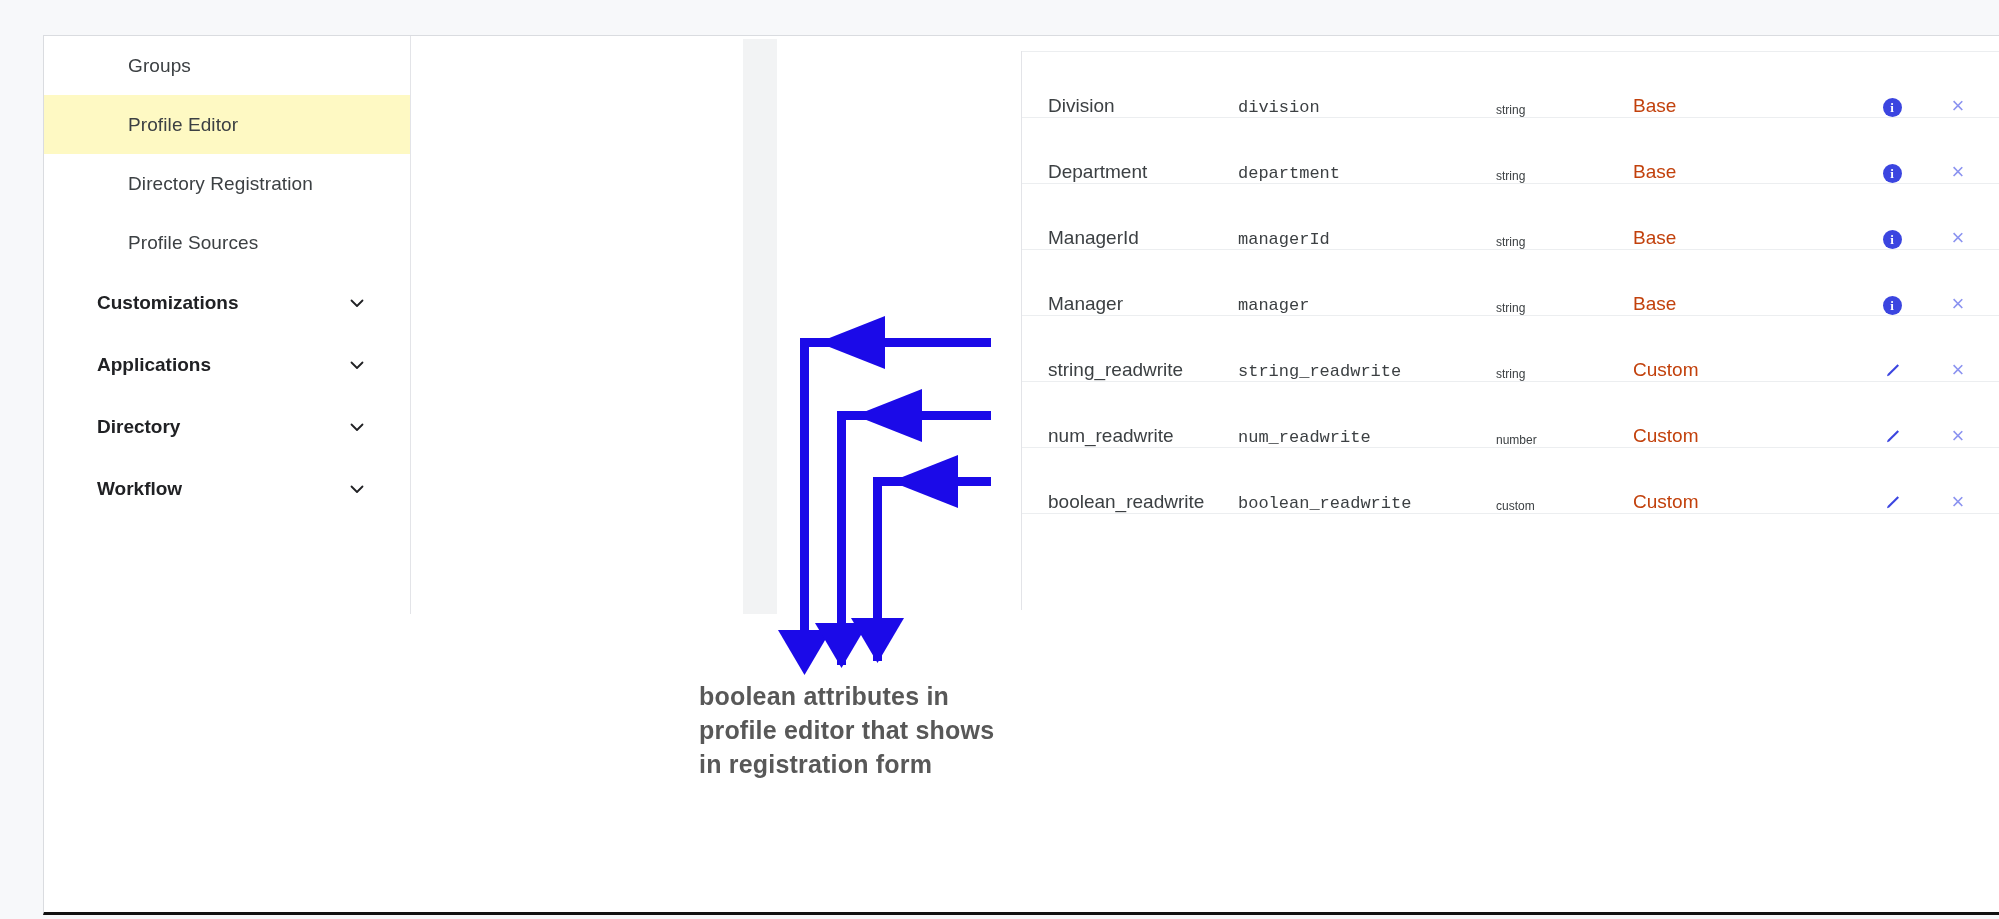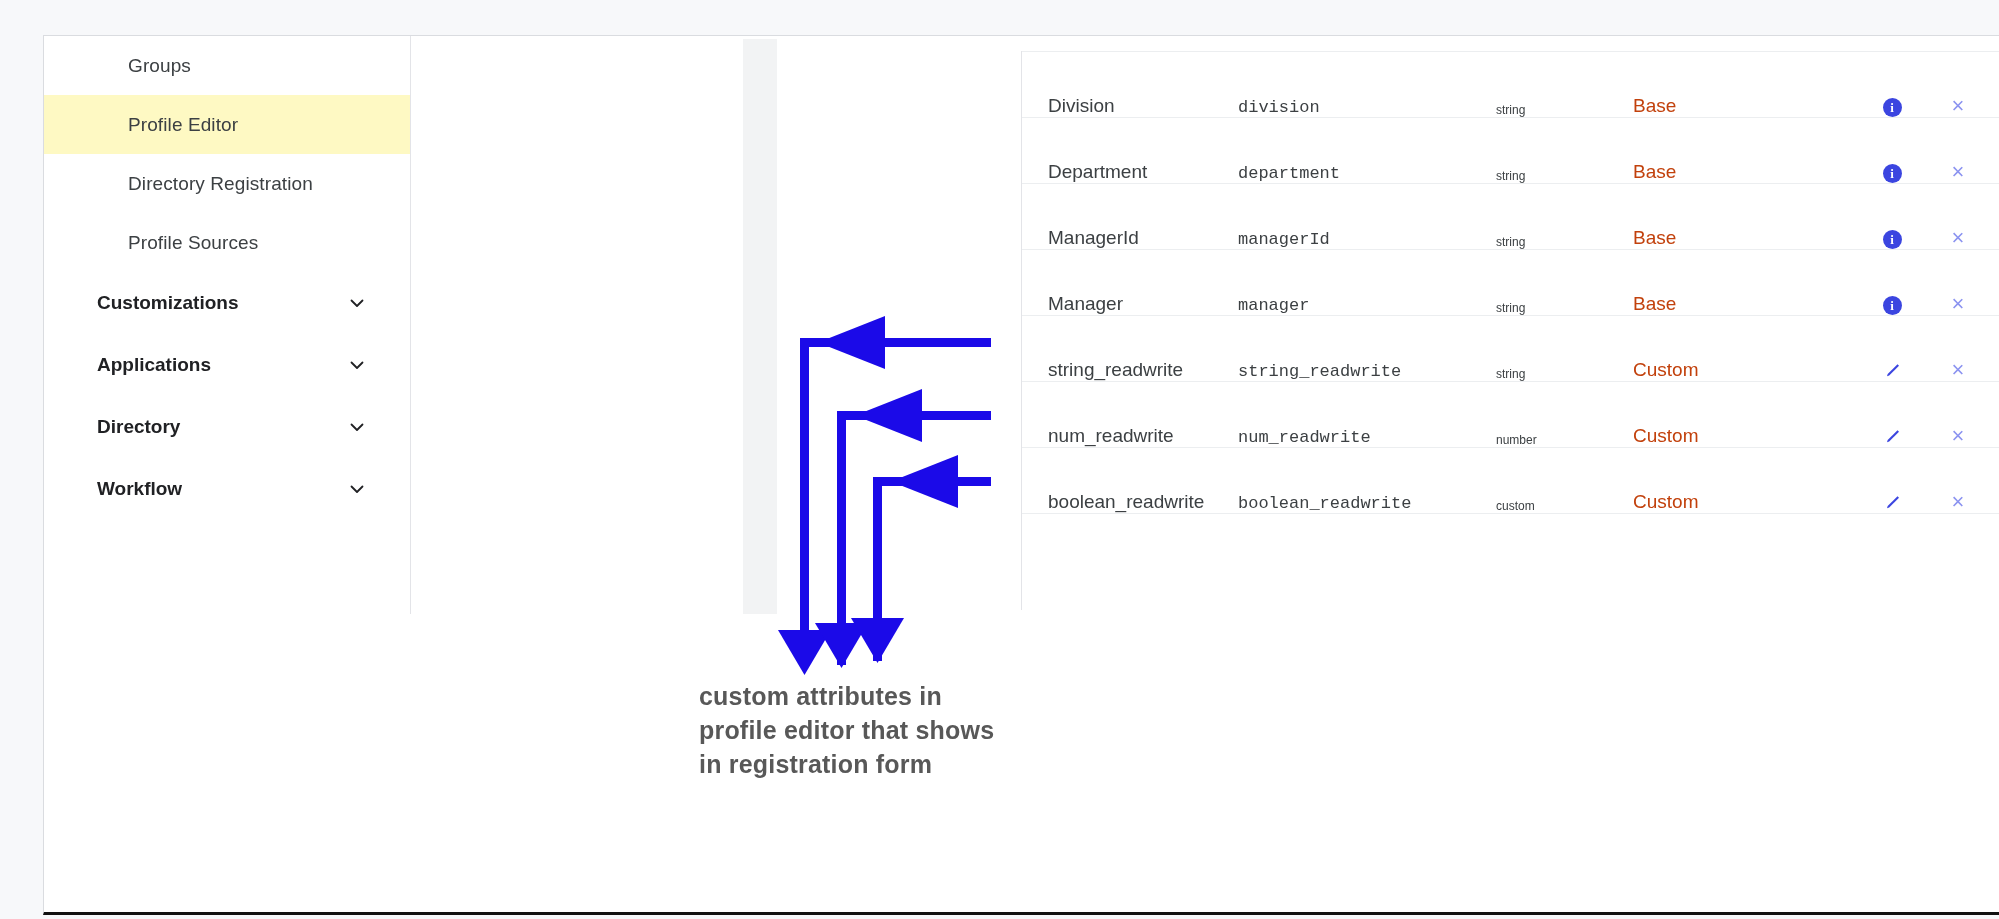--- a/index.html
+++ b/index.html
@@ -327,13 +327,13 @@
 
   <g fill="#1b0ae8" stroke="none">
     <rect x="911" y="477" width="80" height="9"></rect>
     <polygon points="891,481.5 958,455 958,508"></polygon>
     <rect x="873" y="477" width="9" height="184"></rect>
     <rect x="873" y="477" width="38" height="9"></rect>
     <polygon points="877.5,663 851,618 904,618"></polygon>
   </g>
 </svg>
 
-<div class="annot-text">custom attributes in profile editor that shows in registration form</div>
+<div class="annot-text">boolean attributes in profile editor that shows in registration form</div>
 
 </body></html>

